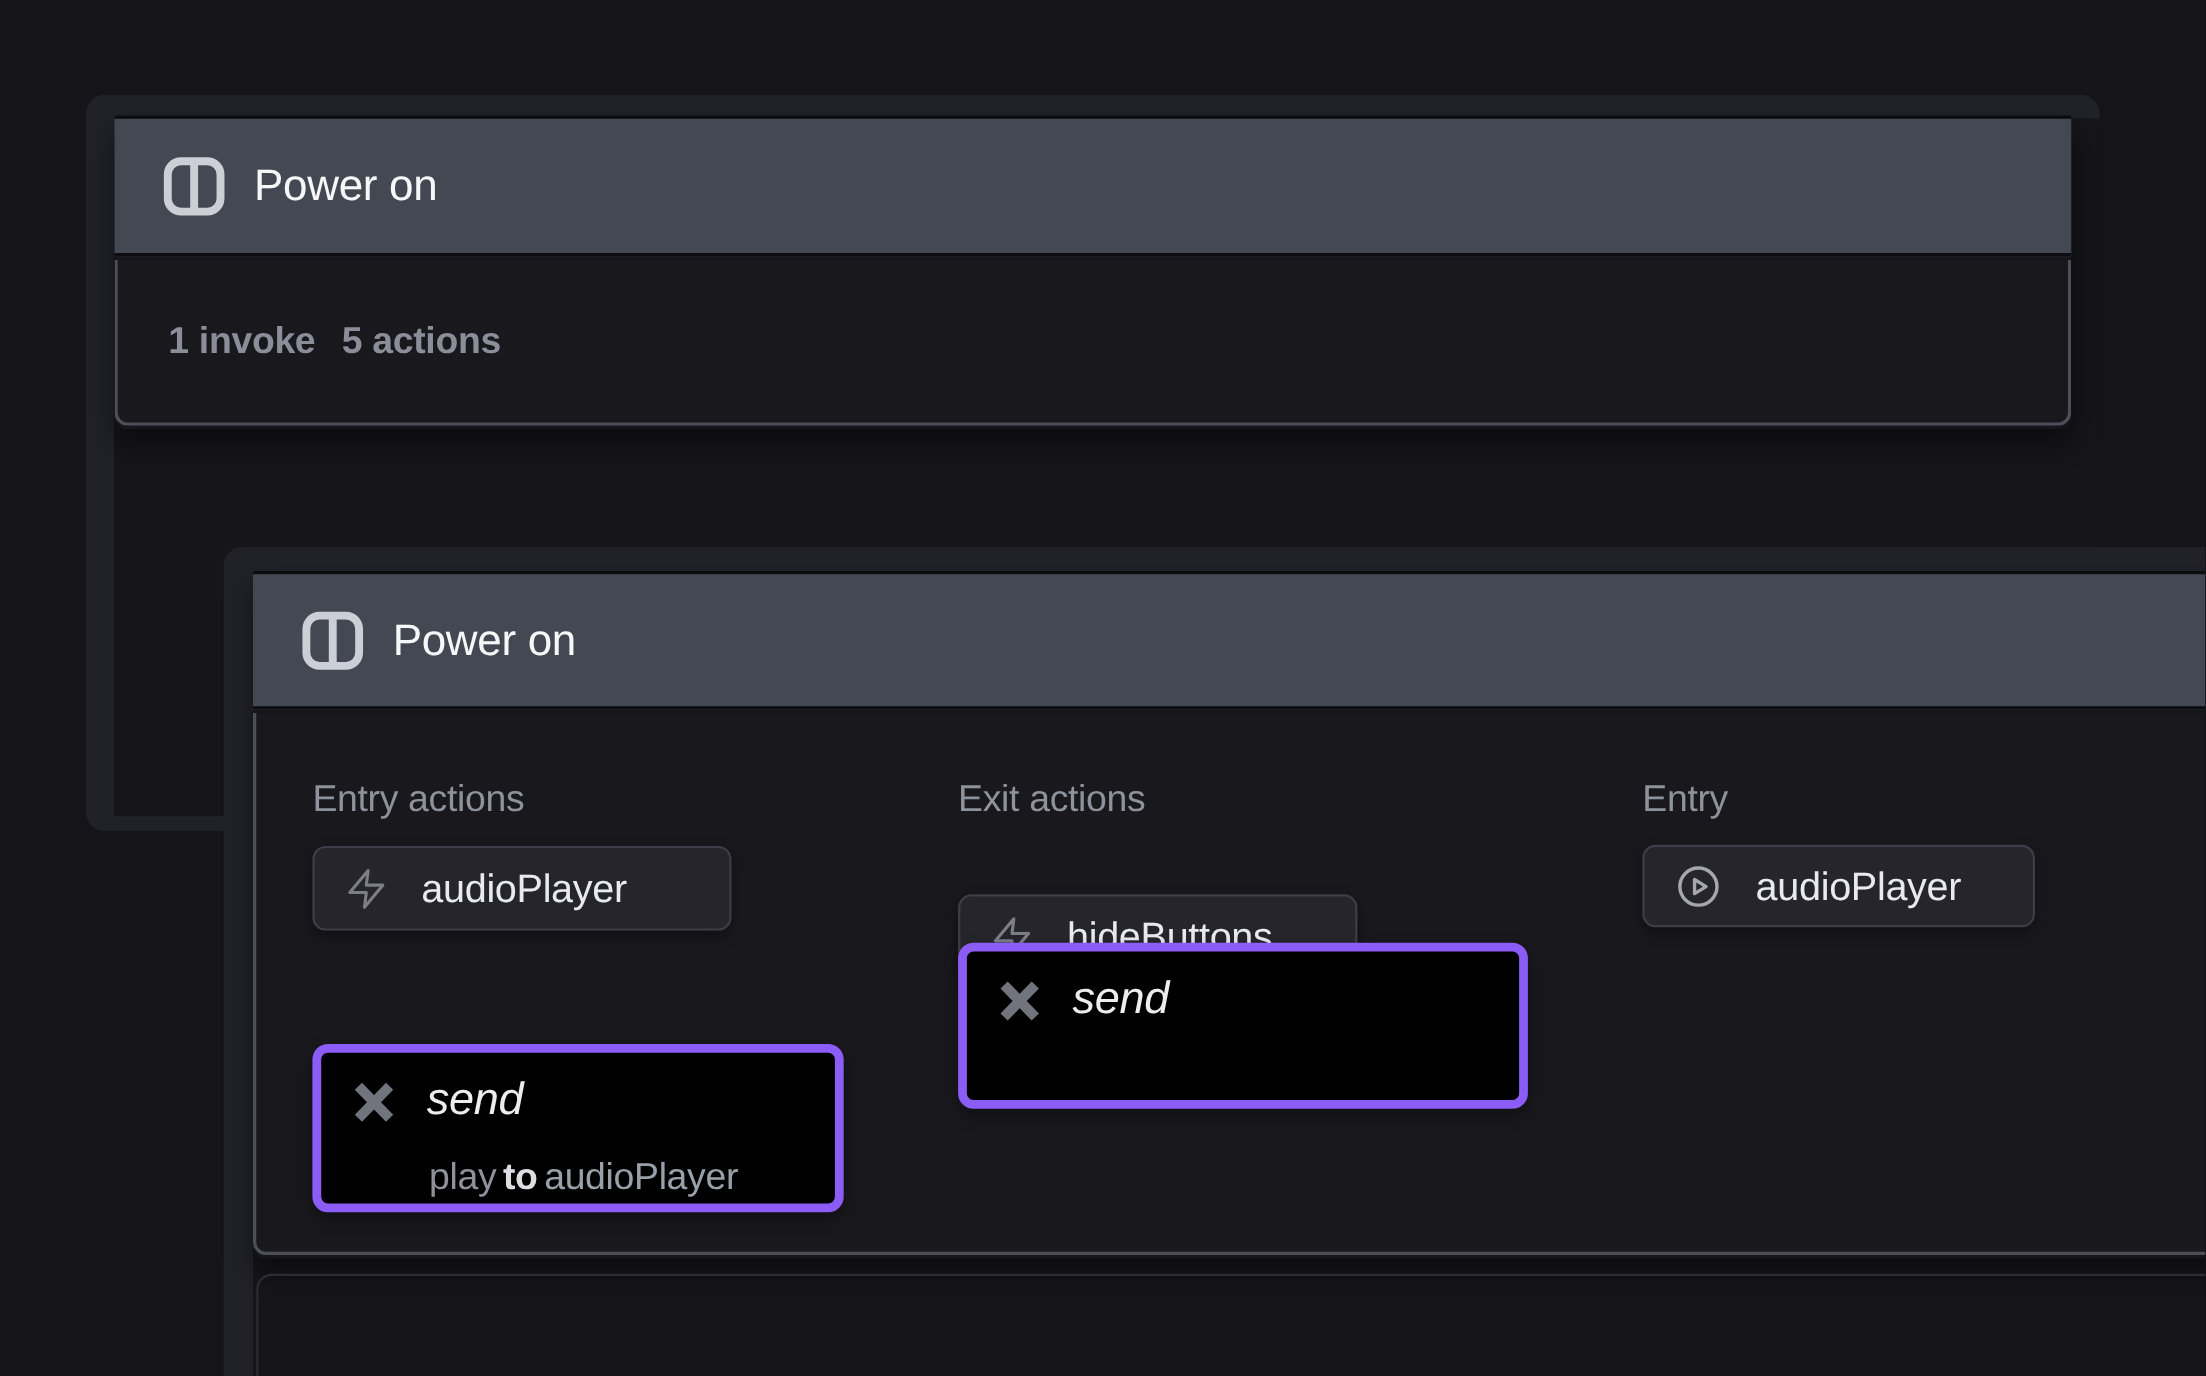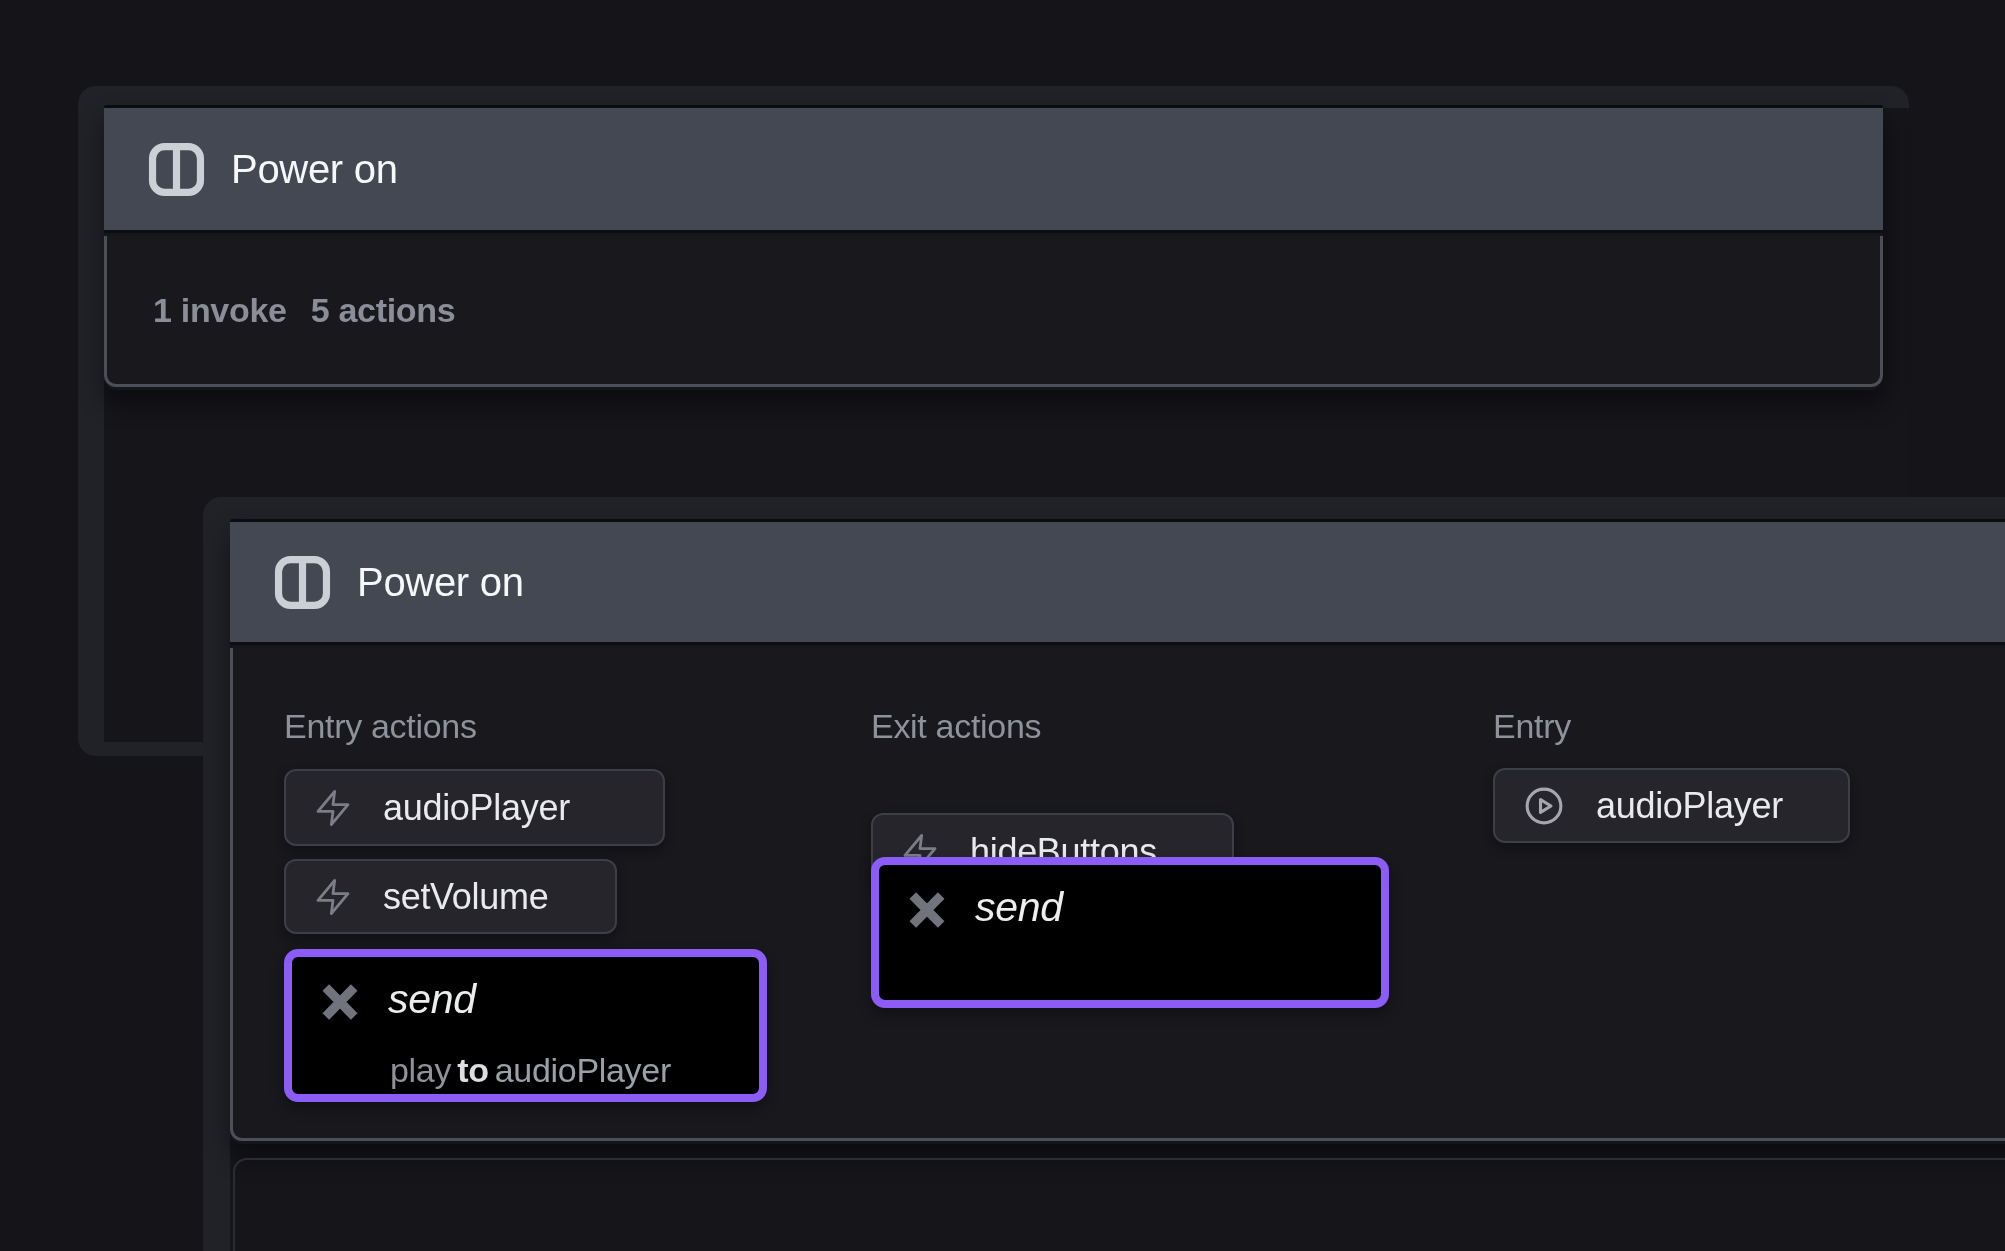--- a/index.html
+++ b/index.html
@@ -139,26 +139,20 @@
     <div class="section-label" style="left:641px;top:186px;">Exit actions</div>
     <div class="section-label" style="left:1263px;top:186px;">Entry</div>
 
     <div class="chip" style="left:54px;top:247px;width:381px;height:77px;">
       <svg class="icon" width="40" height="40" viewBox="0 0 24 24">
         <path d="M13 2 L3 14 L12 14 L11 22 L21 10 L12 10 Z" fill="none" stroke="#7b7e86" stroke-width="1.7" stroke-linejoin="round"></path>
       </svg>
       <span class="chip-label">audioPlayer</span>
     </div>
 
-    <div class="chip" style="left:54px;top:337px;width:333px;height:75px;">
-      <svg class="icon" width="40" height="40" viewBox="0 0 24 24">
-        <path d="M13 2 L3 14 L12 14 L11 22 L21 10 L12 10 Z" fill="none" stroke="#7b7e86" stroke-width="1.7" stroke-linejoin="round"></path>
-      </svg>
-      <span class="chip-label">setVolume</span>
-    </div>
 
     <div class="send-block" style="left:54px;top:427px;width:483px;height:153px;">
       <svg class="sb-icon icon" width="46" height="48" viewBox="0 0 24 24">
         <path d="M4.6 4.4 L19.4 19.6 M19.4 4.4 L4.6 19.6" stroke="#71747d" stroke-width="4.8"></path>
       </svg>
       <span class="sb-title">send</span>
       <span class="sb-desc"><span class="evt">play</span><span class="conn">to</span><span class="target">audioPlayer</span></span>
     </div>
 
     <div class="chip" style="left:641px;top:247px;width:363px;height:77px;margin-top:44px;">

